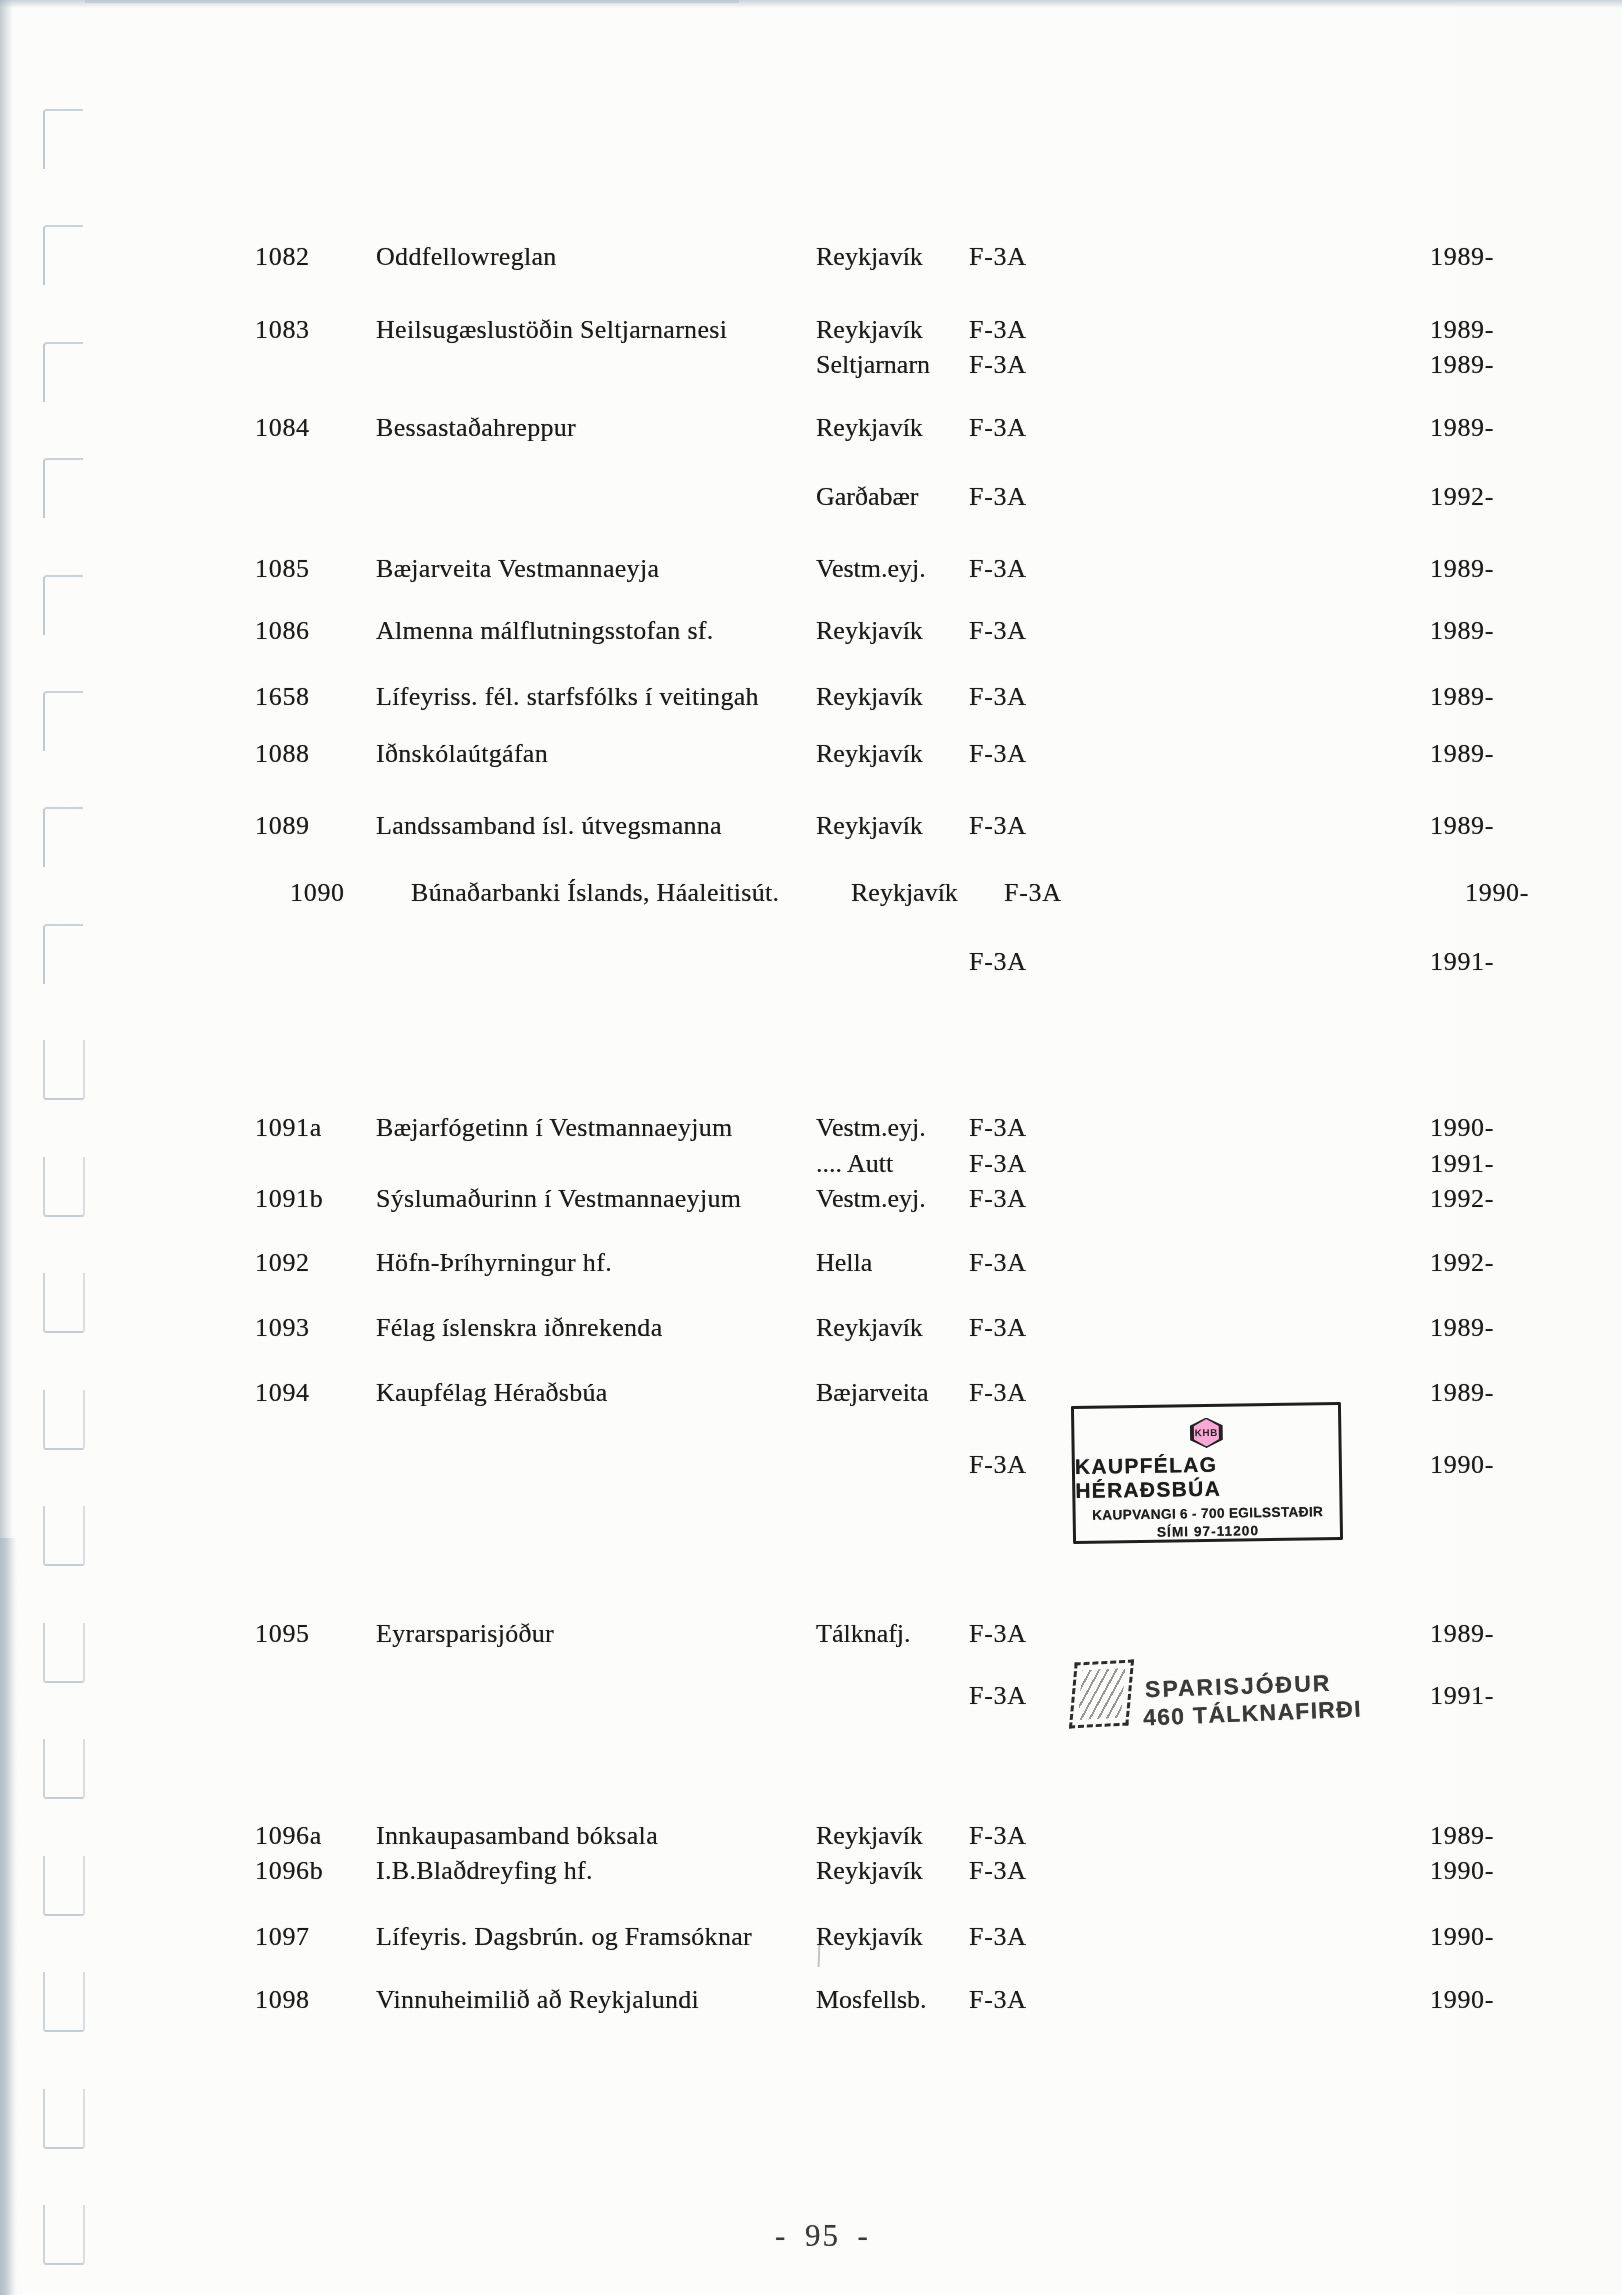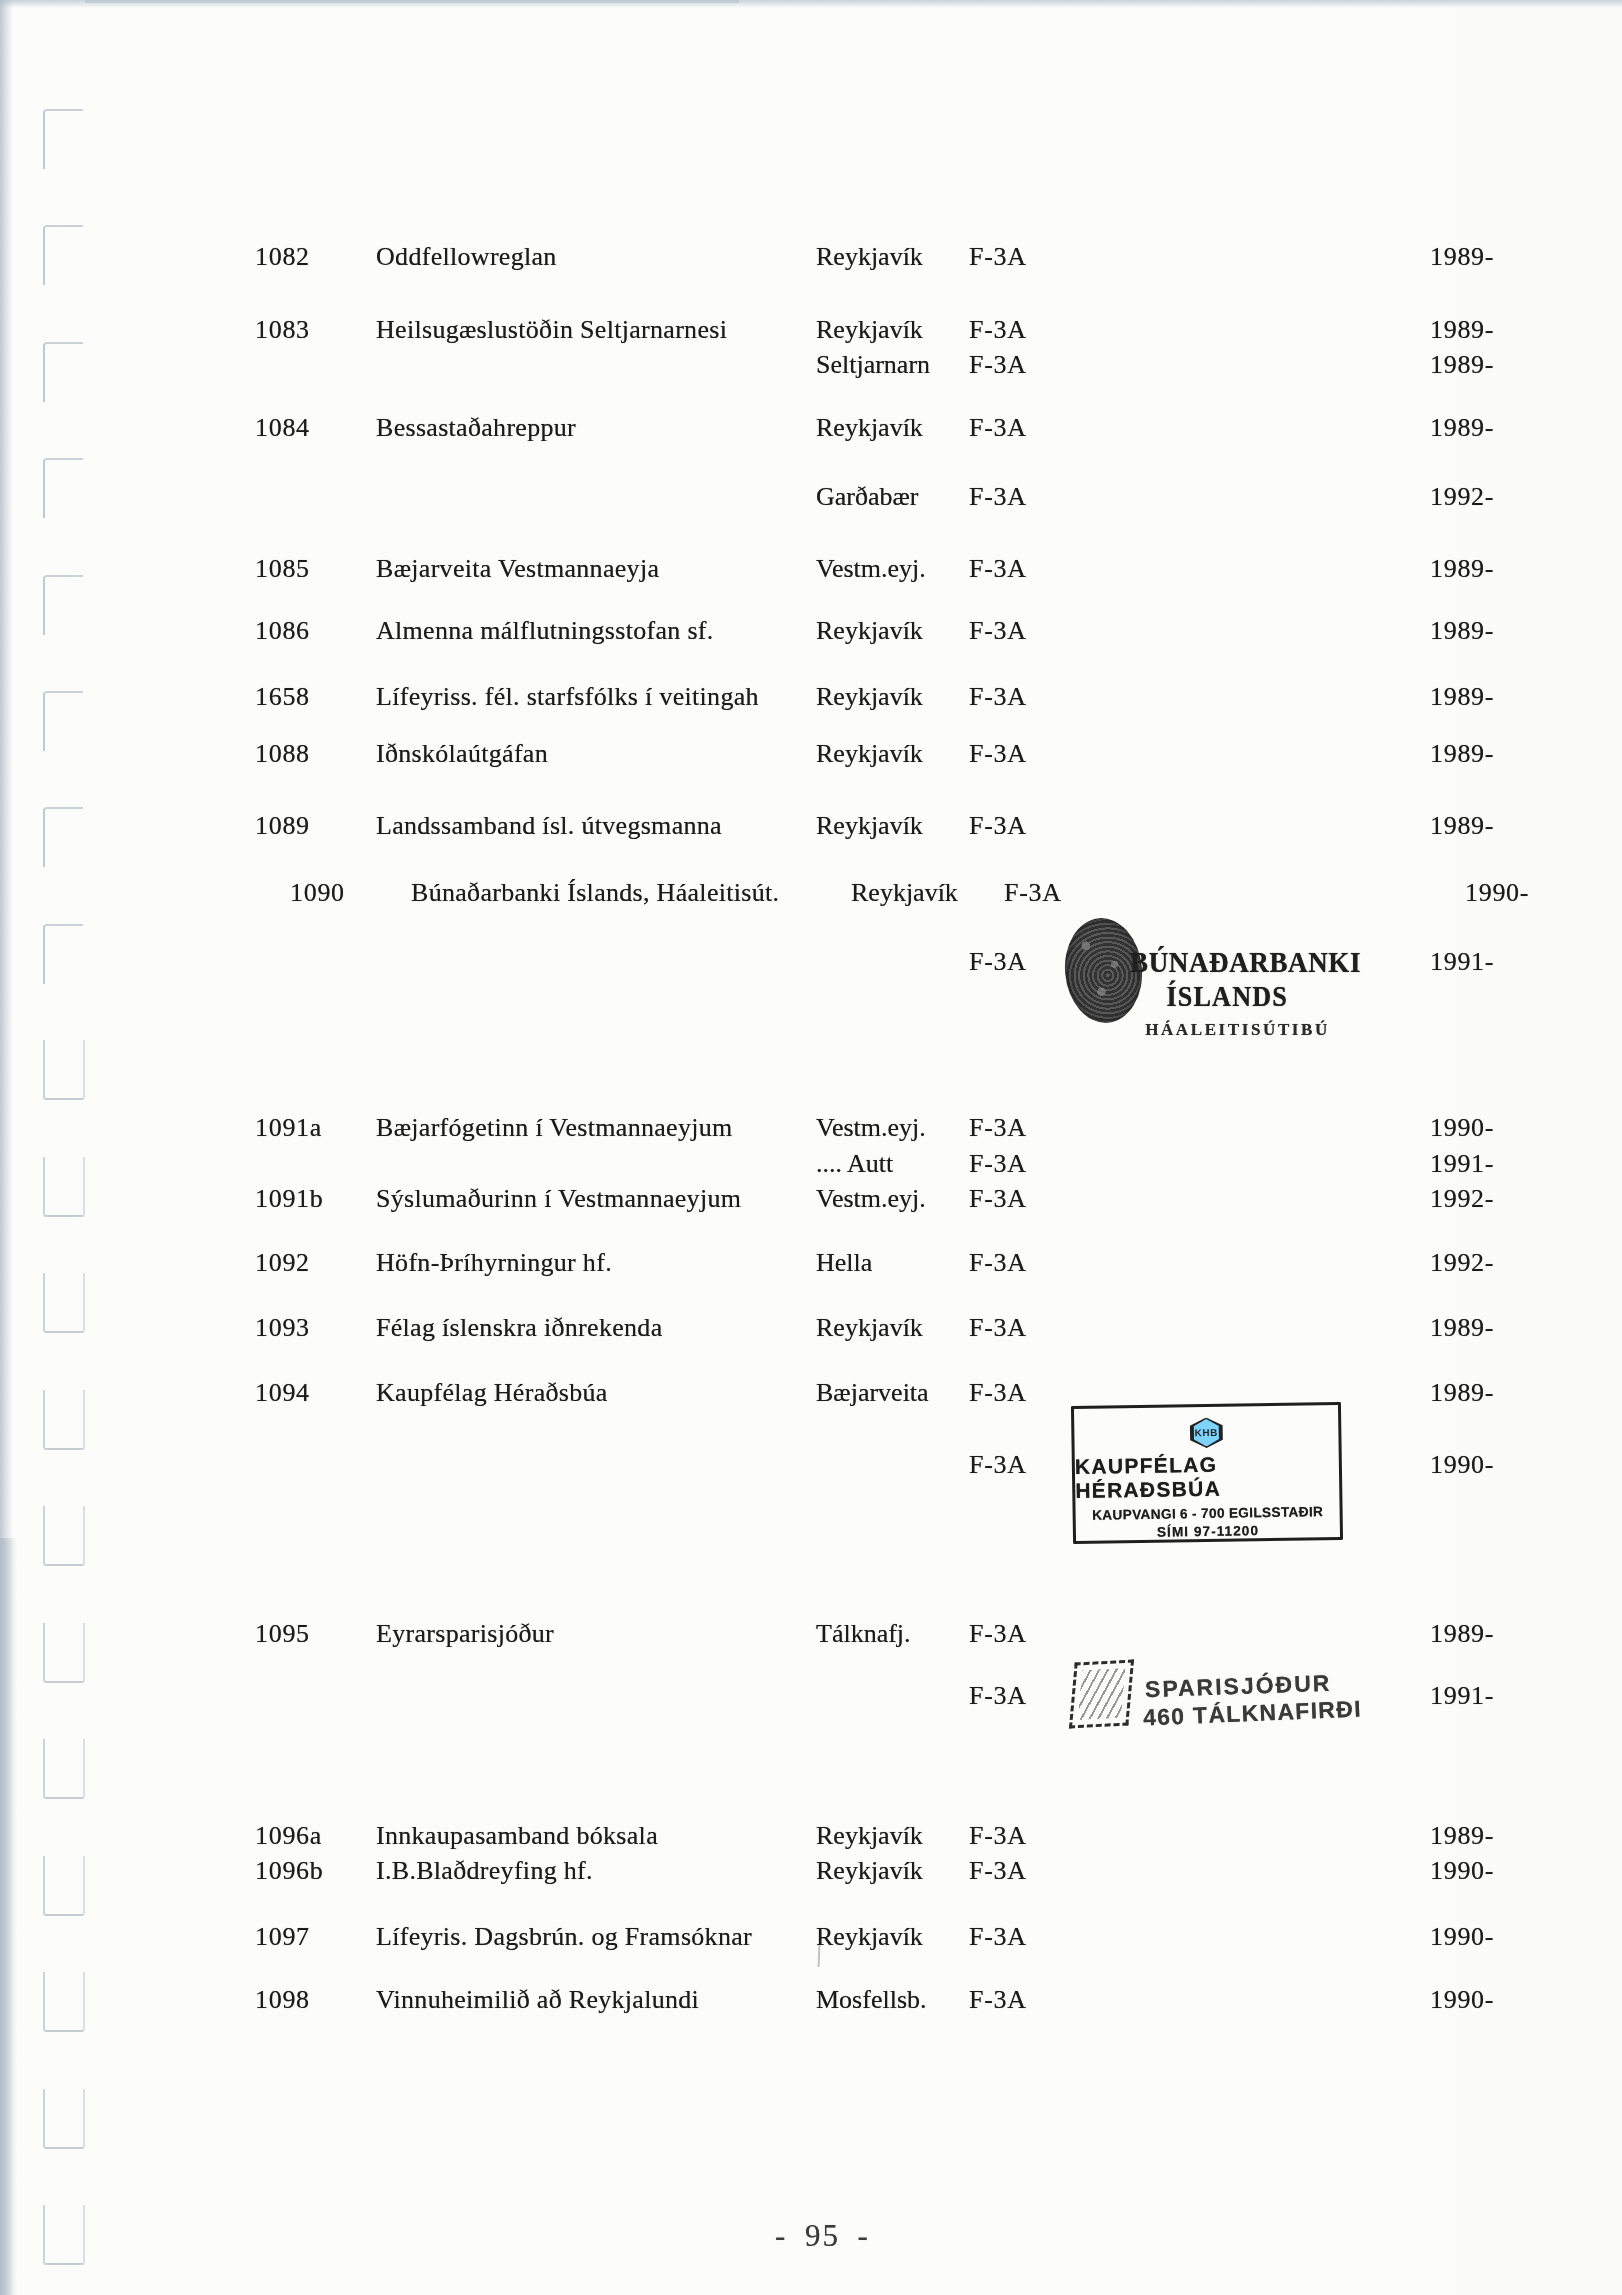--- a/index.html
+++ b/index.html
@@ -101,21 +101,21 @@
     color:#1d1d1d;
   }
   .kf-hex{
     margin-top:10.5px;width:38px;height:37px;
     clip-path:polygon(50% 0,93% 26%,93% 74%,50% 100%,7% 74%,7% 26%);
     background:#222;display:flex;align-items:center;justify-content:center;
   }
   .kf-hex-inner{
     width:29px;height:27.5px;
     clip-path:polygon(50% 0,93% 26%,93% 74%,50% 100%,7% 74%,7% 26%);
-    background:#7dd3fc;display:flex;align-items:center;justify-content:center;
+    background:#f9a8d4;display:flex;align-items:center;justify-content:center;
     font:700 9.8px "Liberation Sans", sans-serif;letter-spacing:0.7px;color:#222;
   }
   .kf-l1{margin-top:5.2px;font:700 21px "Liberation Sans", sans-serif;letter-spacing:1.3px;text-shadow:0 0 0.7px rgba(30,30,30,.8);}
   .kf-l2{margin-top:4.6px;font:700 13.7px "Liberation Sans", sans-serif;letter-spacing:0.3px;text-shadow:0 0 0.7px rgba(30,30,30,.7);}
   .kf-l3{margin-top:3.3px;font:700 13.7px "Liberation Sans", sans-serif;letter-spacing:1px;text-shadow:0 0 0.7px rgba(30,30,30,.7);}
   
   .stamp-sp{position:absolute;left:1069px;top:1657px;width:314px;height:88px;color:#3a3a3a;}
   .sp-logo{
     position:absolute;left:2.6px;top:3.9px;width:43px;height:50px;
     border:3.3px dashed #2c2c2c;
@@ -333,26 +333,20 @@
       </div>
       <div class="row-line" style="top: 1984px;">
         <span class="cell c-id">1098</span>
         <span class="cell c-name">Vinnuheimilið að Reykjalundi</span>
         <span class="cell c-loc">Mosfellsb.</span>
         <span class="cell c-code">F-3A</span>
         <span class="cell c-year">1990-</span>
       </div>
     </div>
 
-  <div class="stamp-bb">
-    <div class="bb-oval"></div>
-    <div class="bb-l1">BÚNAÐARBANKI</div>
-    <div class="bb-l2">ÍSLANDS</div>
-    <div class="bb-l3">HÁALEITISÚTIBÚ</div>
-  </div>
 
   <div class="stamp-kf">
     <div class="kf-hex">
       <div class="kf-hex-inner">KHB</div>
     </div>
     <div class="kf-l1">KAUPFÉLAG HÉRAÐSBÚA</div>
     <div class="kf-l2">KAUPVANGI 6 - 700 EGILSSTAÐIR</div>
     <div class="kf-l3">SÍMI 97-11200</div>
   </div>
 

